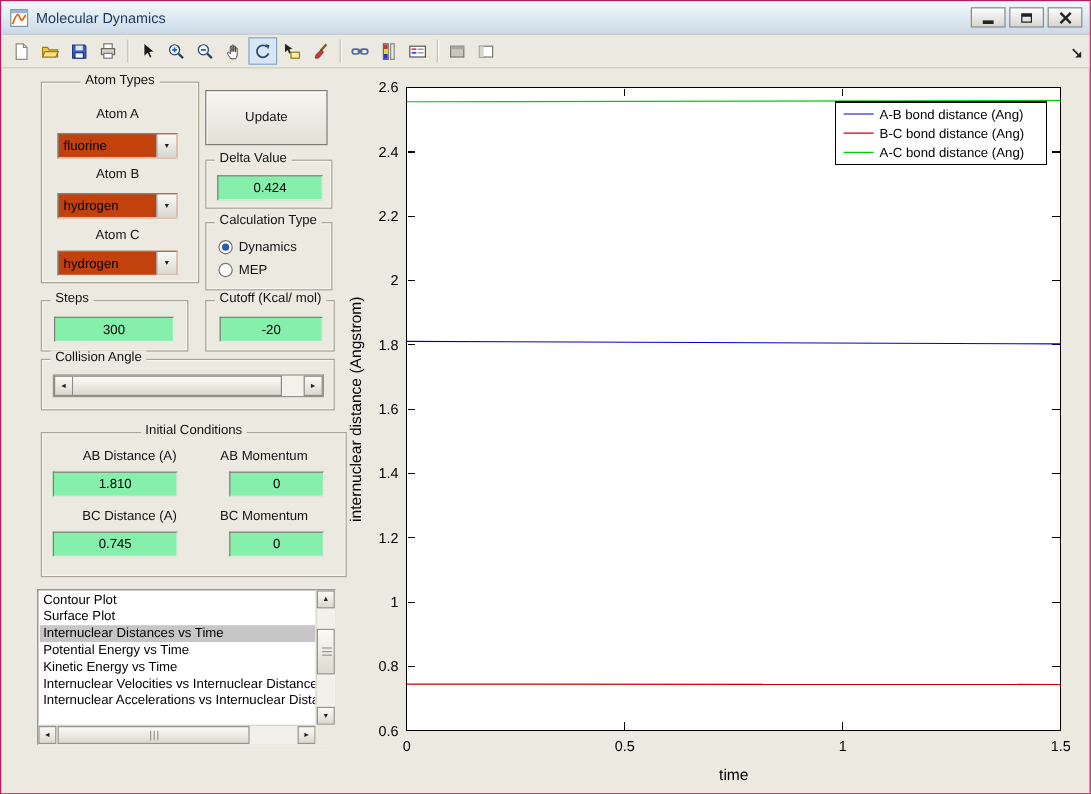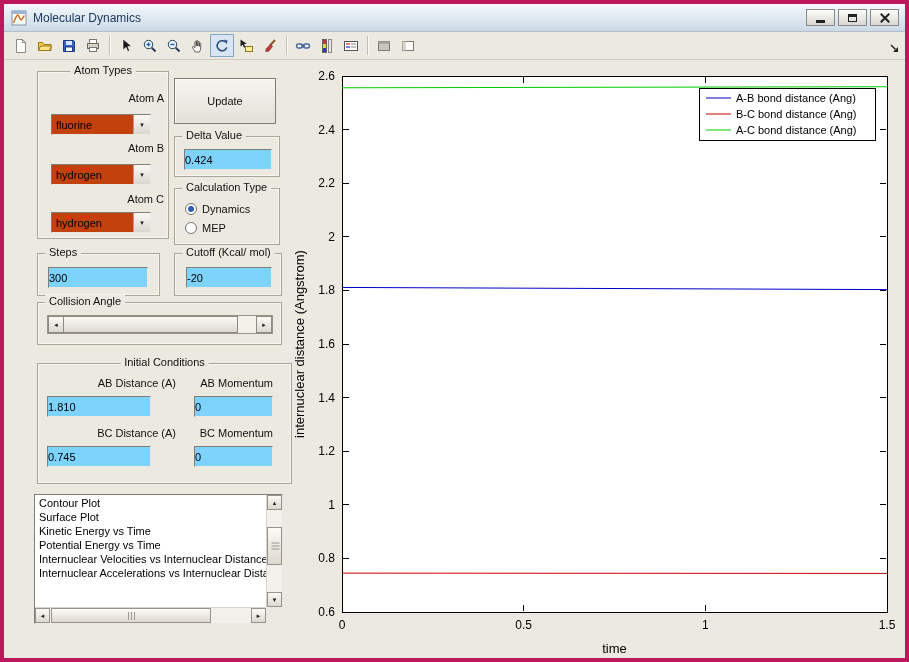--- a/index.html
+++ b/index.html
@@ -1,18 +1,18 @@
 <!DOCTYPE html>
 <html><head>
 <meta charset="utf-8">
 <style>
   *{box-sizing:border-box;margin:0;padding:0}
   html,body{width:909px;height:662px}
   body{font-family:"Liberation Sans","DejaVu Sans",sans-serif;background:#9a9a9a;overflow:hidden}
-  .window{position:relative;width:909px;height:662px;background:#ece9e0;border:4px solid #be185d;overflow:hidden}
+  .window{position:relative;width:909px;height:662px;background:#ece9e0;border:1px solid #be185d;overflow:hidden}
 
   
   .titlebar{position:absolute;left:0;top:0;width:100%;height:28px;
     background:linear-gradient(#f4f8fb,#dde8f1 55%,#ccd9e5);
     border-bottom:1px solid #b3bfca;display:flex;align-items:center;padding:0 7px}
   .title-text{font-size:12px;color:#1f3a60;margin-left:6px}
   .win-btns{position:absolute;right:6px;top:5px;display:flex;gap:3px}
   .win-btn{width:29px;height:17px;background:linear-gradient(#fdfdfc,#d7d6d0);
     border:1px solid #8b8b85;display:flex;align-items:center;justify-content:center}
   .glyph-min{width:9px;height:3px;background:#222;margin-top:8px}
@@ -27,23 +27,23 @@
     border-bottom:1px solid #cdcabf;display:flex;align-items:center;padding:0 5px}
   .tb{width:24px;height:23px;display:flex;align-items:center;justify-content:center;border:1px solid transparent}
   .tb.active{background:#d8e6f4;border:1px solid #85a5c6}
   .tb-sep{width:1px;height:19px;background:#c2bfb4;box-shadow:1px 0 0 #fbfaf5;margin:0 4px}
   .dock-arrow{position:absolute;right:5px;top:8px}
 
   
   .panel{position:absolute;border:1px solid #a9a699;box-shadow:inset 0 0 0 1px #f7f5ee}
   .panel-title{position:absolute;top:-8px;left:7px;background:#ece9e0;padding:0 4px;font-size:11px;color:#111;white-space:nowrap}
   .panel-title.center{left:50%;transform:translateX(-50%)}
-  .lbl{position:absolute;font-size:11px;color:#111;text-align:right;white-space:nowrap}
-  .edit{position:absolute;background:#7dd3fc;border:1px solid;border-color:#7f7f78 #e9e7df #e9e7df #7f7f78;
-    font-size:11px;display:flex;align-items:center;justify-content:flex-start}
+  .lbl{position:absolute;font-size:11px;color:#111;text-align:center;white-space:nowrap}
+  .edit{position:absolute;background:#86efac;border:1px solid;border-color:#7f7f78 #e9e7df #e9e7df #7f7f78;
+    font-size:11px;display:flex;align-items:center;justify-content:center}
   .btn{position:absolute;background:linear-gradient(#f6f5f1,#e3e0d7);border:1px solid #7d7d75;
     box-shadow:inset 1px 1px 0 #fff;font-size:11px;color:#111;display:flex;align-items:center;justify-content:center}
   .dd{position:absolute;height:21px;background:#c2410c;border:1px solid;border-color:#7f7f78 #e9e7df #e9e7df #7f7f78;display:flex;align-items:stretch}
   .dd-text{flex:1;font-size:11px;display:flex;align-items:center;padding-left:4px;overflow:hidden}
   .dd-btn{width:17px;background:linear-gradient(#fafaf6,#d9d6cd);border-left:1px solid #a5a299;
     display:flex;align-items:center;justify-content:center;font-size:6px;color:#222}
   .radio-row{position:absolute;display:flex;align-items:flex-start;font-size:11px;color:#111}
   .radio{width:12px;height:12px;border-radius:50%;border:1px solid #74747a;background:#fff;margin-right:5px;position:relative}
   .radio.checked::after{content:"";position:absolute;left:2px;top:2px;width:6px;height:6px;border-radius:50%;background:#2a5fae}
 
@@ -300,22 +300,23 @@
     </div>
     <div class="edit" style="left:156px;top:82px;width:79px;height:21px">
       <span>0</span>
     </div>
   </div>
 
   <div class="listbox">
     <div class="lb-items" id="listbox-items">
         <div class="lb-item">Contour Plot</div>
         <div class="lb-item">Surface Plot</div>
+        <div class="lb-item selected">Internuclear Distances vs Time</div>
+        <div class="lb-item">Potential Energy vs Time</div>
         <div class="lb-item">Kinetic Energy vs Time</div>
-        <div class="lb-item">Potential Energy vs Time</div>
         <div class="lb-item">Internuclear Velocities vs Internuclear Distance</div>
         <div class="lb-item">Internuclear Accelerations vs Internuclear Distance</div>
       </div>
     <div class="vscroll">
       <span class="sc-btn" style="left:0;top:0">▲</span>
       <span class="sc-thumb" style="left:0;top:32px;width:15px;height:38px">
           <span class="grip" style="transform:rotate(90deg)"></span>
         </span>
       <span class="sc-btn" style="left:0;bottom:0">▼</span>
     </div>

